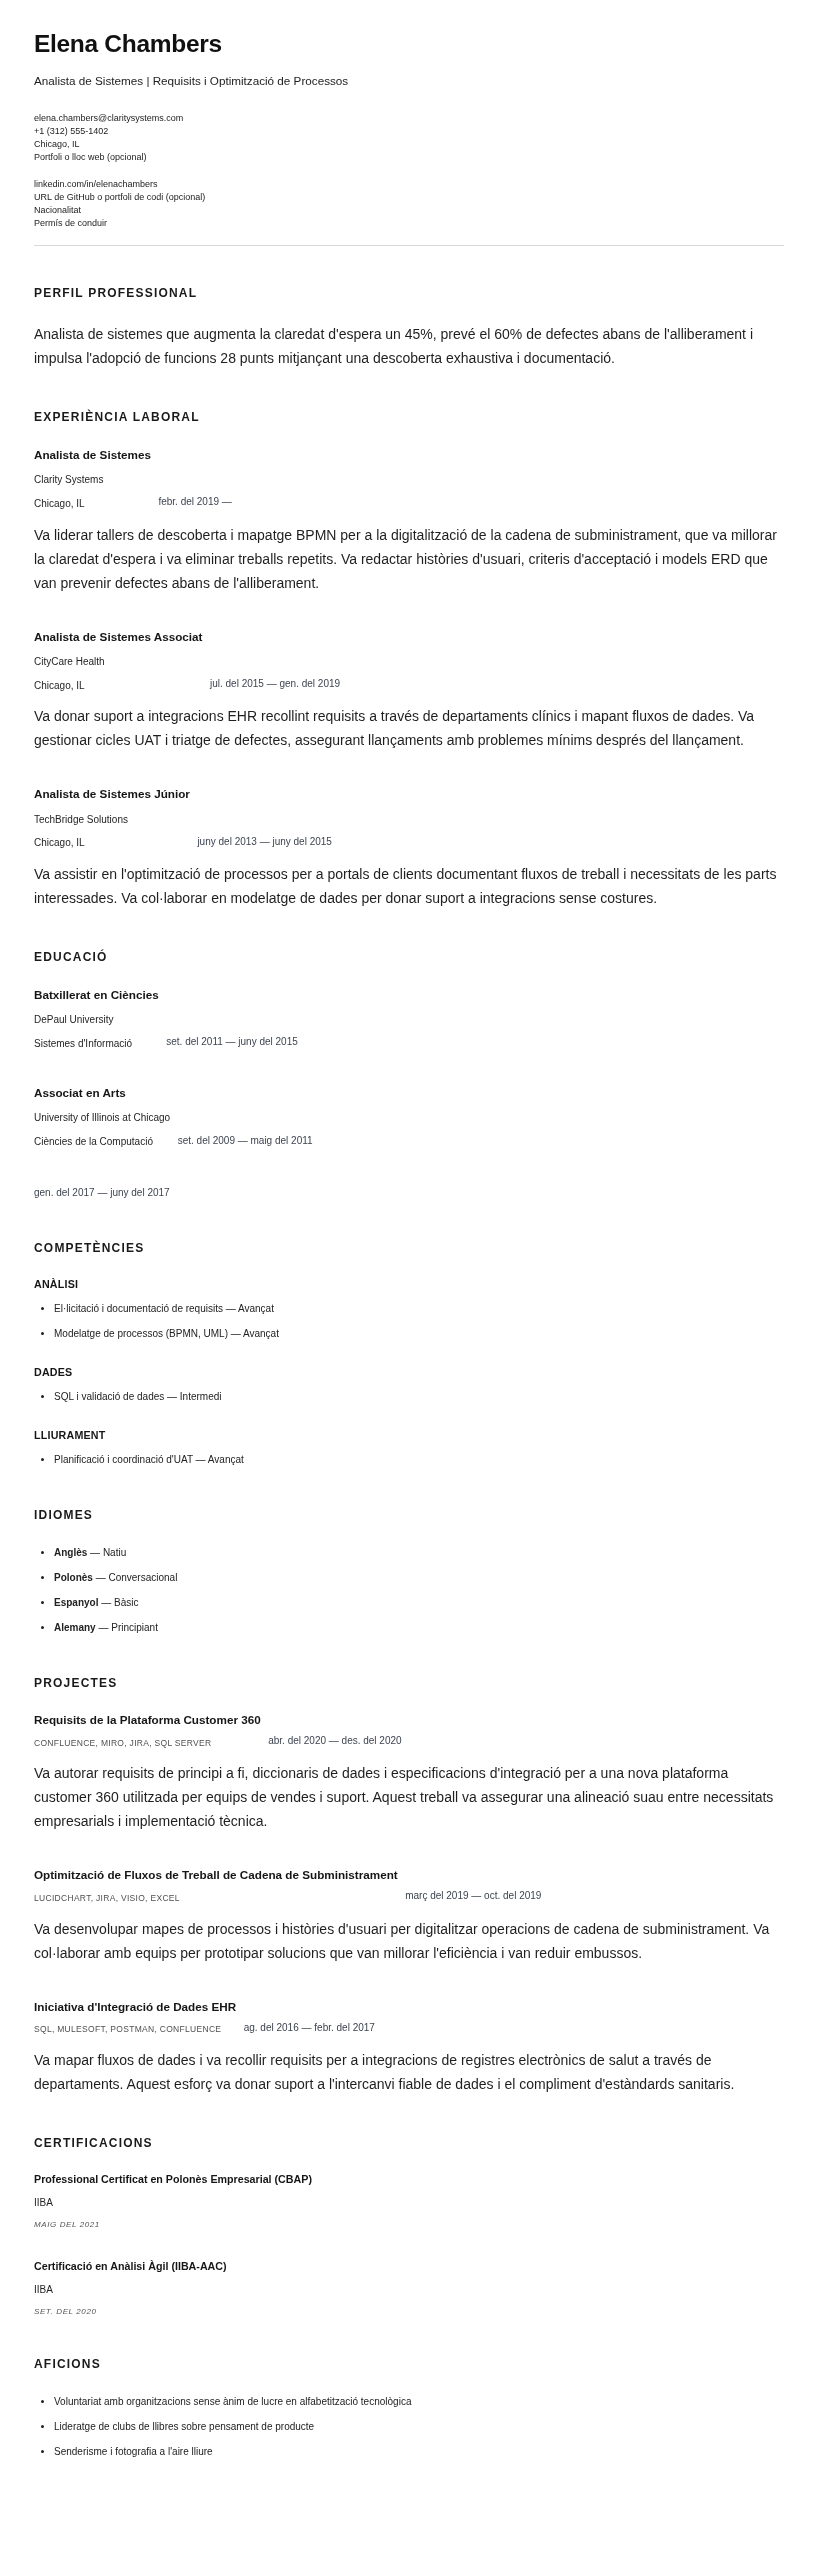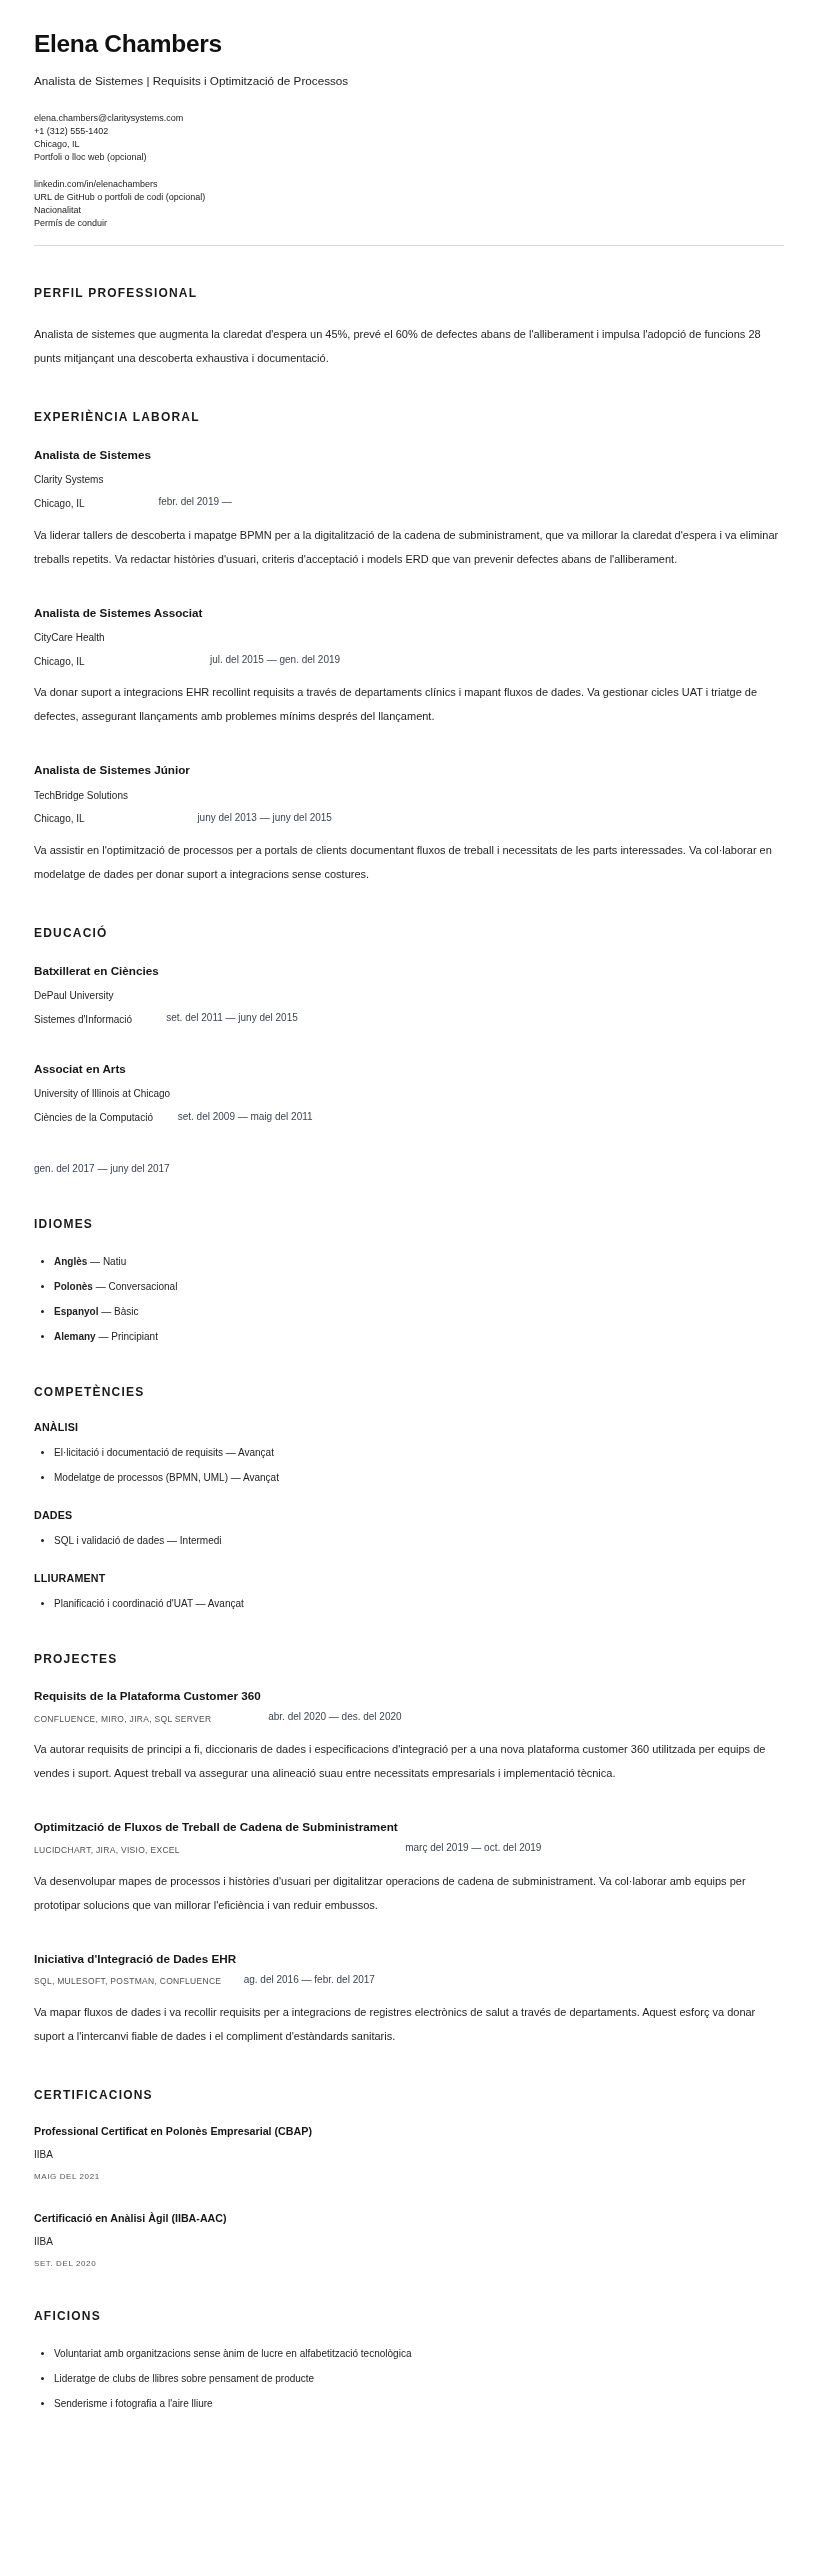--- a/index.html
+++ b/index.html
@@ -22,36 +22,36 @@
   section{margin-top:40px;}
   .section-heading{font-size:12px;font-weight:700;letter-spacing:1.2px;color:#1a1a1a;margin:0 0 22.4px;text-transform:uppercase;}
 
   
   .entry + .entry{margin-top:34px;}
   .entry-row{display:flex;align-items:flex-end;gap:7.5px;}
   .entry-left{max-width:405px;}
   .entry-title{font-size:11.7px;font-weight:700;color:#161616;margin:0;line-height:1.42;}
   .entry-date{font-size:10px;color:#3d4450;line-height:1.65;white-space:nowrap;padding-top:1.6px;}
   .entry-sub{font-size:10px;color:#242424;margin:9.6px 0 0;line-height:1.42;}
-  .entry-desc{font-size:11px;color:#1f1f1f;margin:11.7px 0 0;line-height:24px;}
+  .entry-desc{font-size:14px;color:#1f1f1f;margin:11.7px 0 0;line-height:24px;}
   .tools{font-size:8.5px;letter-spacing:0.3px;color:#4f4f4f;margin:9px 0 0;line-height:1.4;}
 
   
   .skill-group-title{font-size:10.7px;font-weight:700;color:#161616;margin:23.4px 0 0;letter-spacing:0.2px;}
   .skill-group-title.first{margin-top:0;}
   ul.dotlist{margin:11.7px 0 0;padding-left:20px;}
   ul.dotlist li{font-size:10px;color:#222;line-height:1.6;margin-bottom:9px;}
   ul.dotlist li:last-child{margin-bottom:0;}
   .lang-name{font-weight:700;}
 
   
   .cert-item + .cert-item{margin-top:29px;}
   .cert-title{font-size:10.7px;font-weight:700;color:#161616;margin:0;line-height:1.4;}
   .cert-org{font-size:10px;color:#242424;margin:9px 0 0;line-height:1.4;}
-  .cert-date{font-size:8px;letter-spacing:0.6px;color:#555;margin:9px 0 0;line-height:1.4;text-transform:uppercase;}
+  .cert-date{font-size:8px;letter-spacing:0.6px;color:#555;margin:9px 0 0;line-height:1.4;text-transform:uppercase;font-style:italic;}
 </style>
 </head>
 <body>
 
 <div class="page">
 
   <header>
     <h1 class="name">Elena Chambers</h1>
     <p class="subtitle">Analista de Sistemes | Requisits i Optimització de Processos</p>
     <div class="contact-row">
@@ -140,50 +140,50 @@
     </div>
 
     <div class="entry">
       <div class="entry-row">
         <span class="entry-date">gen. del 2017 — juny del 2017</span>
       </div>
     </div>
   </section>
 
   <section>
+    <h2 class="section-heading">COMPETÈNCIES</h2>
+
+    <h3 class="skill-group-title first">ANÀLISI</h3>
+    <ul class="dotlist">
+      <li>El·licitació i documentació de requisits — Avançat</li>
+      <li>Modelatge de processos (BPMN, UML) — Avançat</li>
+    </ul>
+
+    <h3 class="skill-group-title">DADES</h3>
+    <ul class="dotlist">
+      <li>SQL i validació de dades — Intermedi</li>
+    </ul>
+
+    <h3 class="skill-group-title">LLIURAMENT</h3>
+    <ul class="dotlist">
+      <li>Planificació i coordinació d'UAT — Avançat</li>
+    </ul>
+  </section>
+
+  <section>
     <h2 class="section-heading">IDIOMES</h2>
     <ul class="dotlist">
       <li><span class="lang-name">Anglès</span><span> — Natiu</span></li>
       <li><span class="lang-name">Polonès</span><span> — Conversacional</span></li>
       <li><span class="lang-name">Espanyol</span><span> — Bàsic</span></li>
       <li><span class="lang-name">Alemany</span><span> — Principiant</span></li>
     </ul>
   </section>
 
   <section>
-    <h2 class="section-heading">COMPETÈNCIES</h2>
-
-    <h3 class="skill-group-title first">ANÀLISI</h3>
-    <ul class="dotlist">
-      <li>El·licitació i documentació de requisits — Avançat</li>
-      <li>Modelatge de processos (BPMN, UML) — Avançat</li>
-    </ul>
-
-    <h3 class="skill-group-title">DADES</h3>
-    <ul class="dotlist">
-      <li>SQL i validació de dades — Intermedi</li>
-    </ul>
-
-    <h3 class="skill-group-title">LLIURAMENT</h3>
-    <ul class="dotlist">
-      <li>Planificació i coordinació d'UAT — Avançat</li>
-    </ul>
-  </section>
-
-  <section>
     <h2 class="section-heading">PROJECTES</h2>
 
     <div class="entry">
       <div class="entry-row">
         <div class="entry-left">
           <h3 class="entry-title">Requisits de la Plataforma Customer 360</h3>
           <p class="tools">CONFLUENCE, MIRO, JIRA, SQL SERVER</p>
         </div>
         <span class="entry-date">abr. del 2020 — des. del 2020</span>
       </div>

